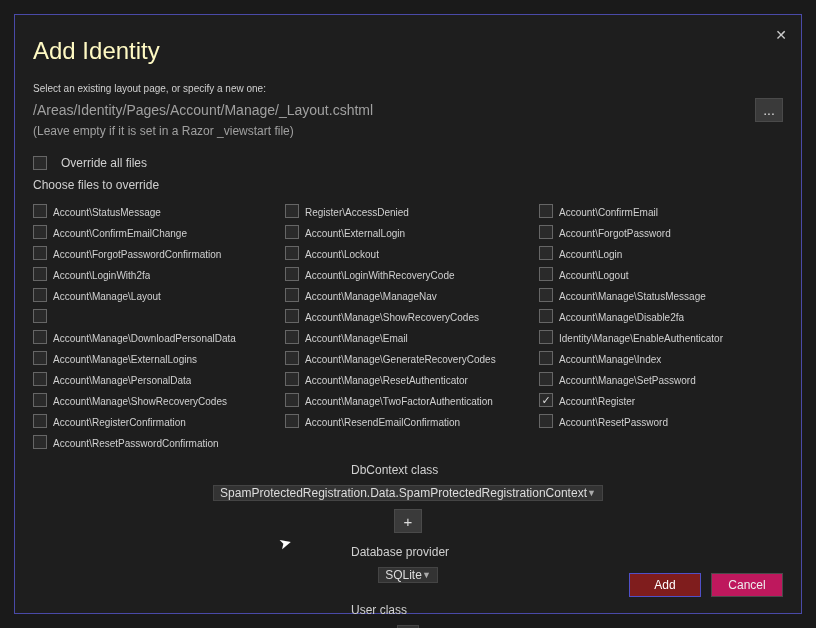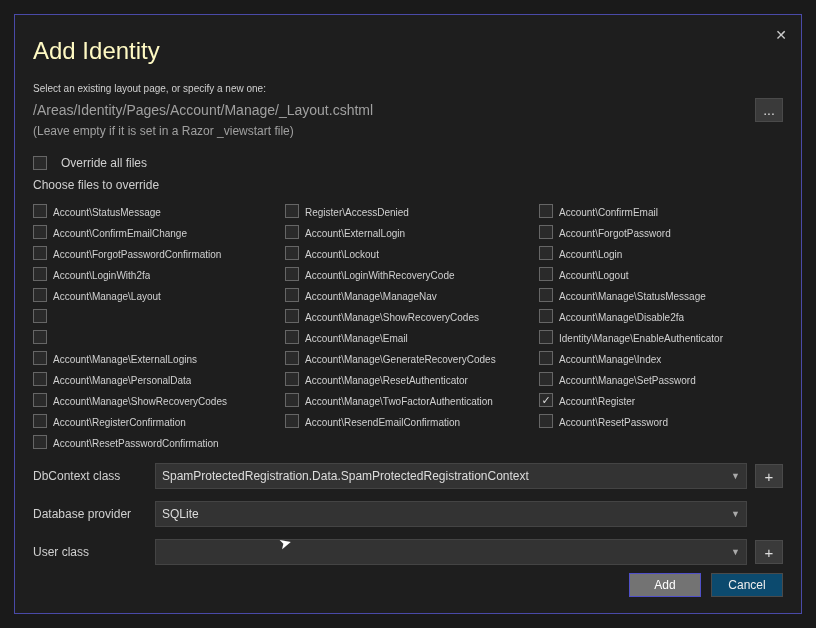--- a/index.html
+++ b/index.html
@@ -106,35 +106,36 @@
     height: 21px;
     font-size: 10px;
     white-space: nowrap;
   }
   .file-label { overflow: hidden; text-overflow: clip; }
   .form-row {
     display: flex;
     align-items: center;
     margin-bottom: 12px;
     gap: 8px;
+    flex-direction: column;
   }
   .form-label {
     width: 114px;
     font-size: 12px;
     flex-shrink: 0;
   }
   .combo {
     flex: 1;
     height: 24px;
     background: #333333;
     border: 1px solid #444;
     display: flex;
     align-items: center;
     justify-content: space-between;
-    padding: 12px 6px;
+    padding: 0 6px;
     font-size: 12px;
     color: #ddd;
     cursor: pointer;
   }
   .combo .caret {
     font-size: 9px;
     color: #aaa;
   }
   .plus-btn {
     width: 28px;
@@ -163,31 +164,31 @@
     position: absolute;
     bottom: 16px;
     right: 18px;
     display: flex;
     gap: 10px;
   }
   .btn {
     min-width: 72px;
     height: 24px;
     border: 1px solid #4a4a4a;
-    background: #0c4a6e;
+    background: #be185d;
     color: #eee;
     font-size: 12px;
     cursor: pointer;
     display: flex;
     align-items: center;
     justify-content: center;
     padding: 0 14px;
   }
   .btn.primary {
-    background: #737373;
+    background: #7f1d1d;
     border-color: #5050c8;
     color: #fff;
   }
 </style>
 </head>
 <body>
 
 <div class="dialog">
 
   <div class="close-btn">✕</div>
@@ -230,20 +231,21 @@
         </div>
         <div class="file-item">
           <span class="chk"></span>
           <span class="file-label">Account\Manage\Layout</span>
         </div>
         <div class="file-item">
           <span class="chk"></span>
         </div>
         <div class="file-item">
           <span class="chk"></span>
+          <span class="file-label">Account\Manage\DownloadPersonalData</span>
         </div>
         <div class="file-item">
           <span class="chk"></span>
           <span class="file-label">Account\Manage\ExternalLogins</span>
         </div>
         <div class="file-item">
           <span class="chk"></span>
           <span class="file-label">Account\Manage\PersonalData</span>
         </div>
         <div class="file-item">

